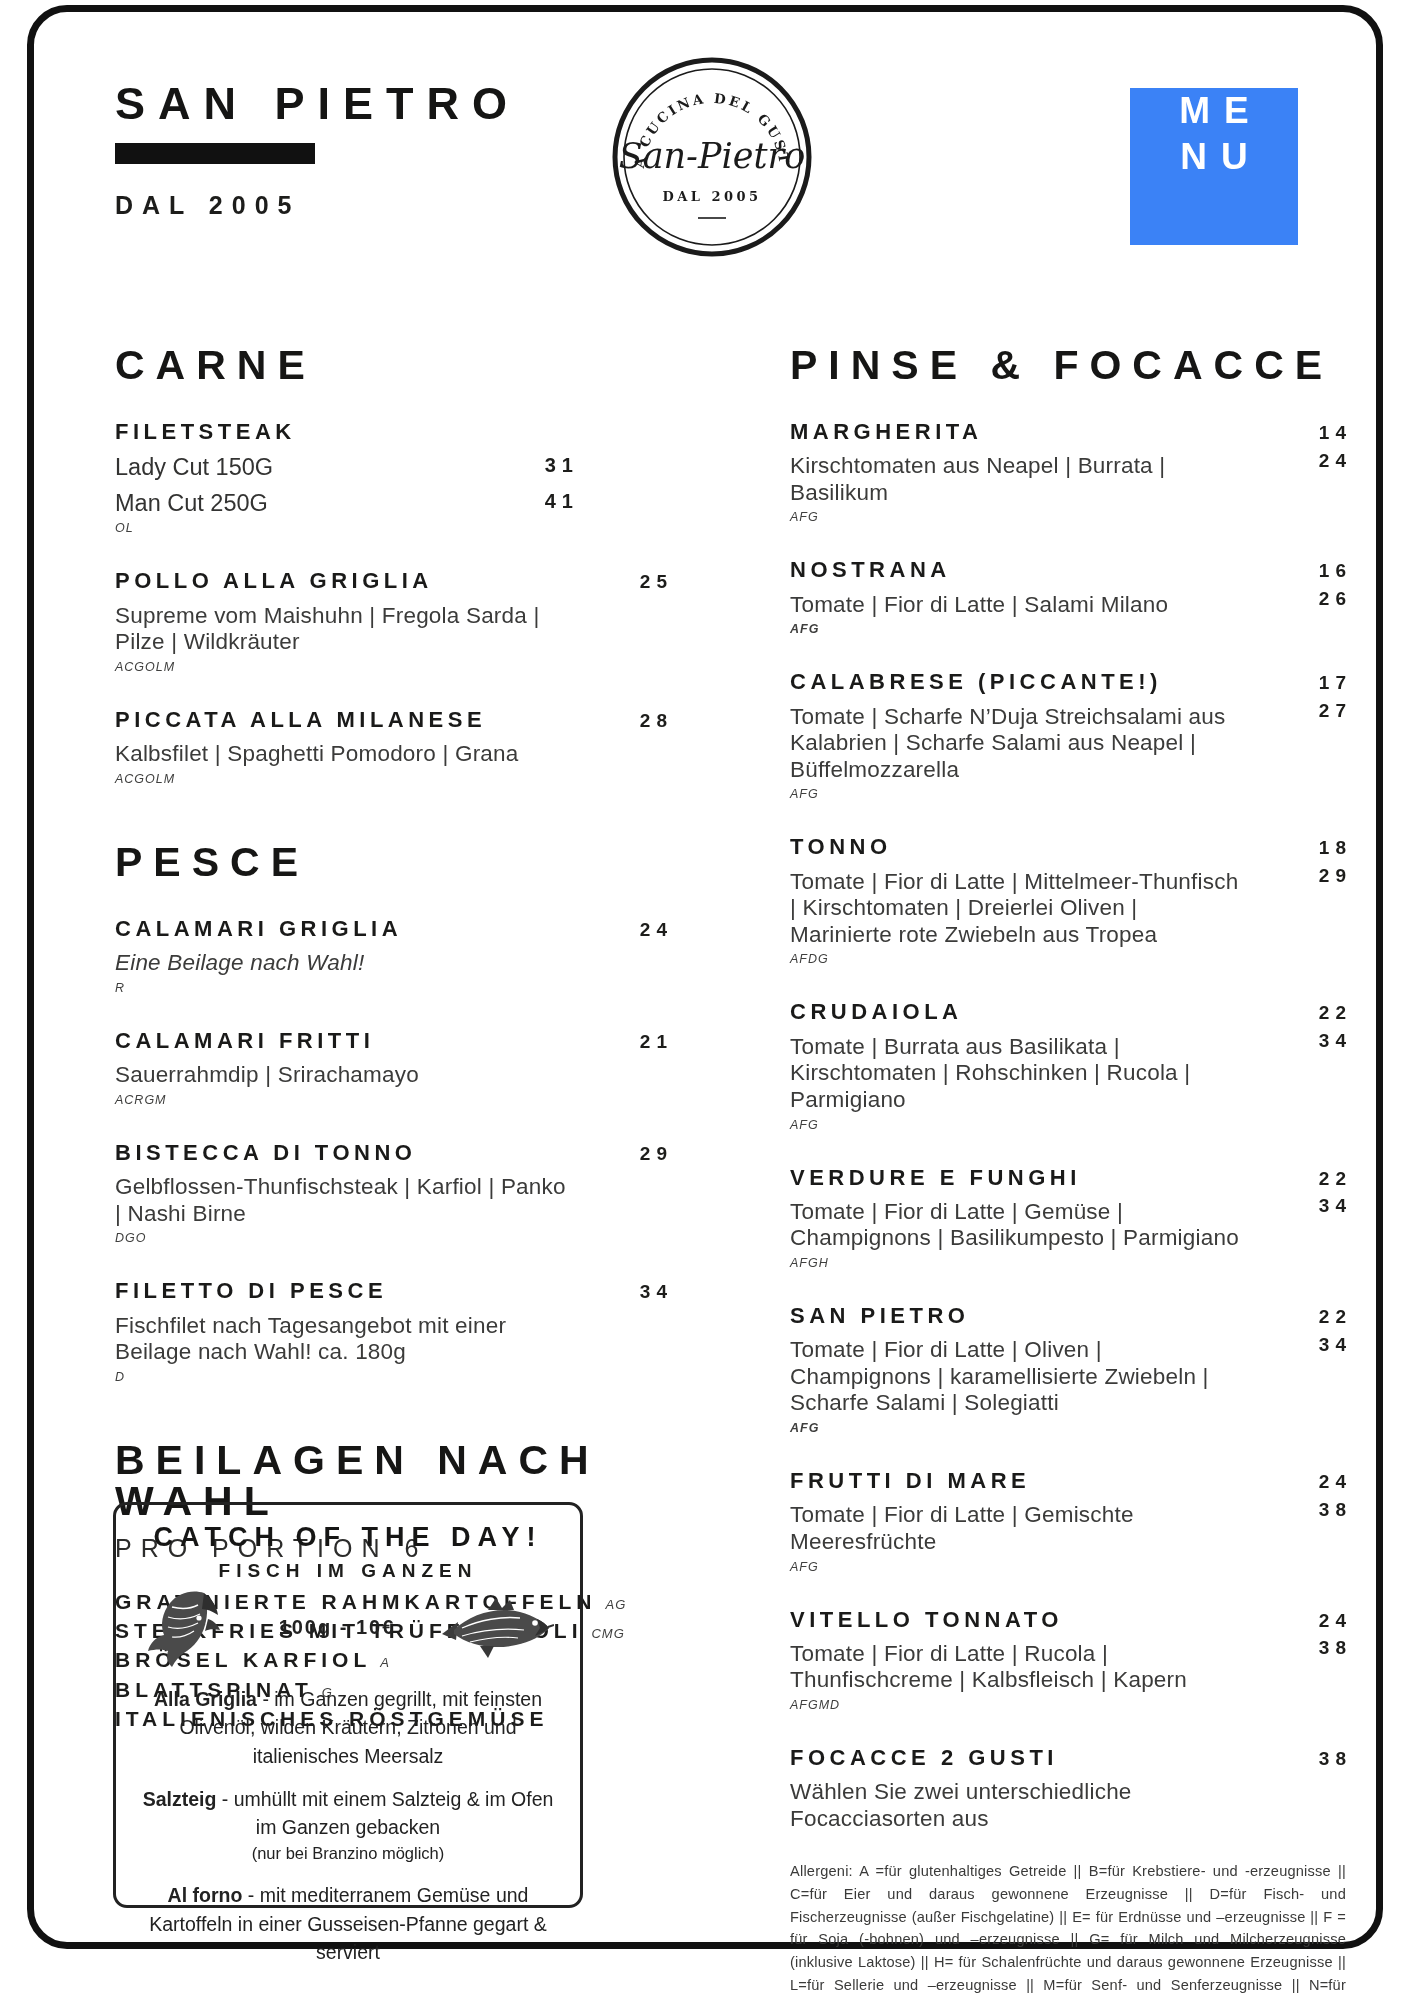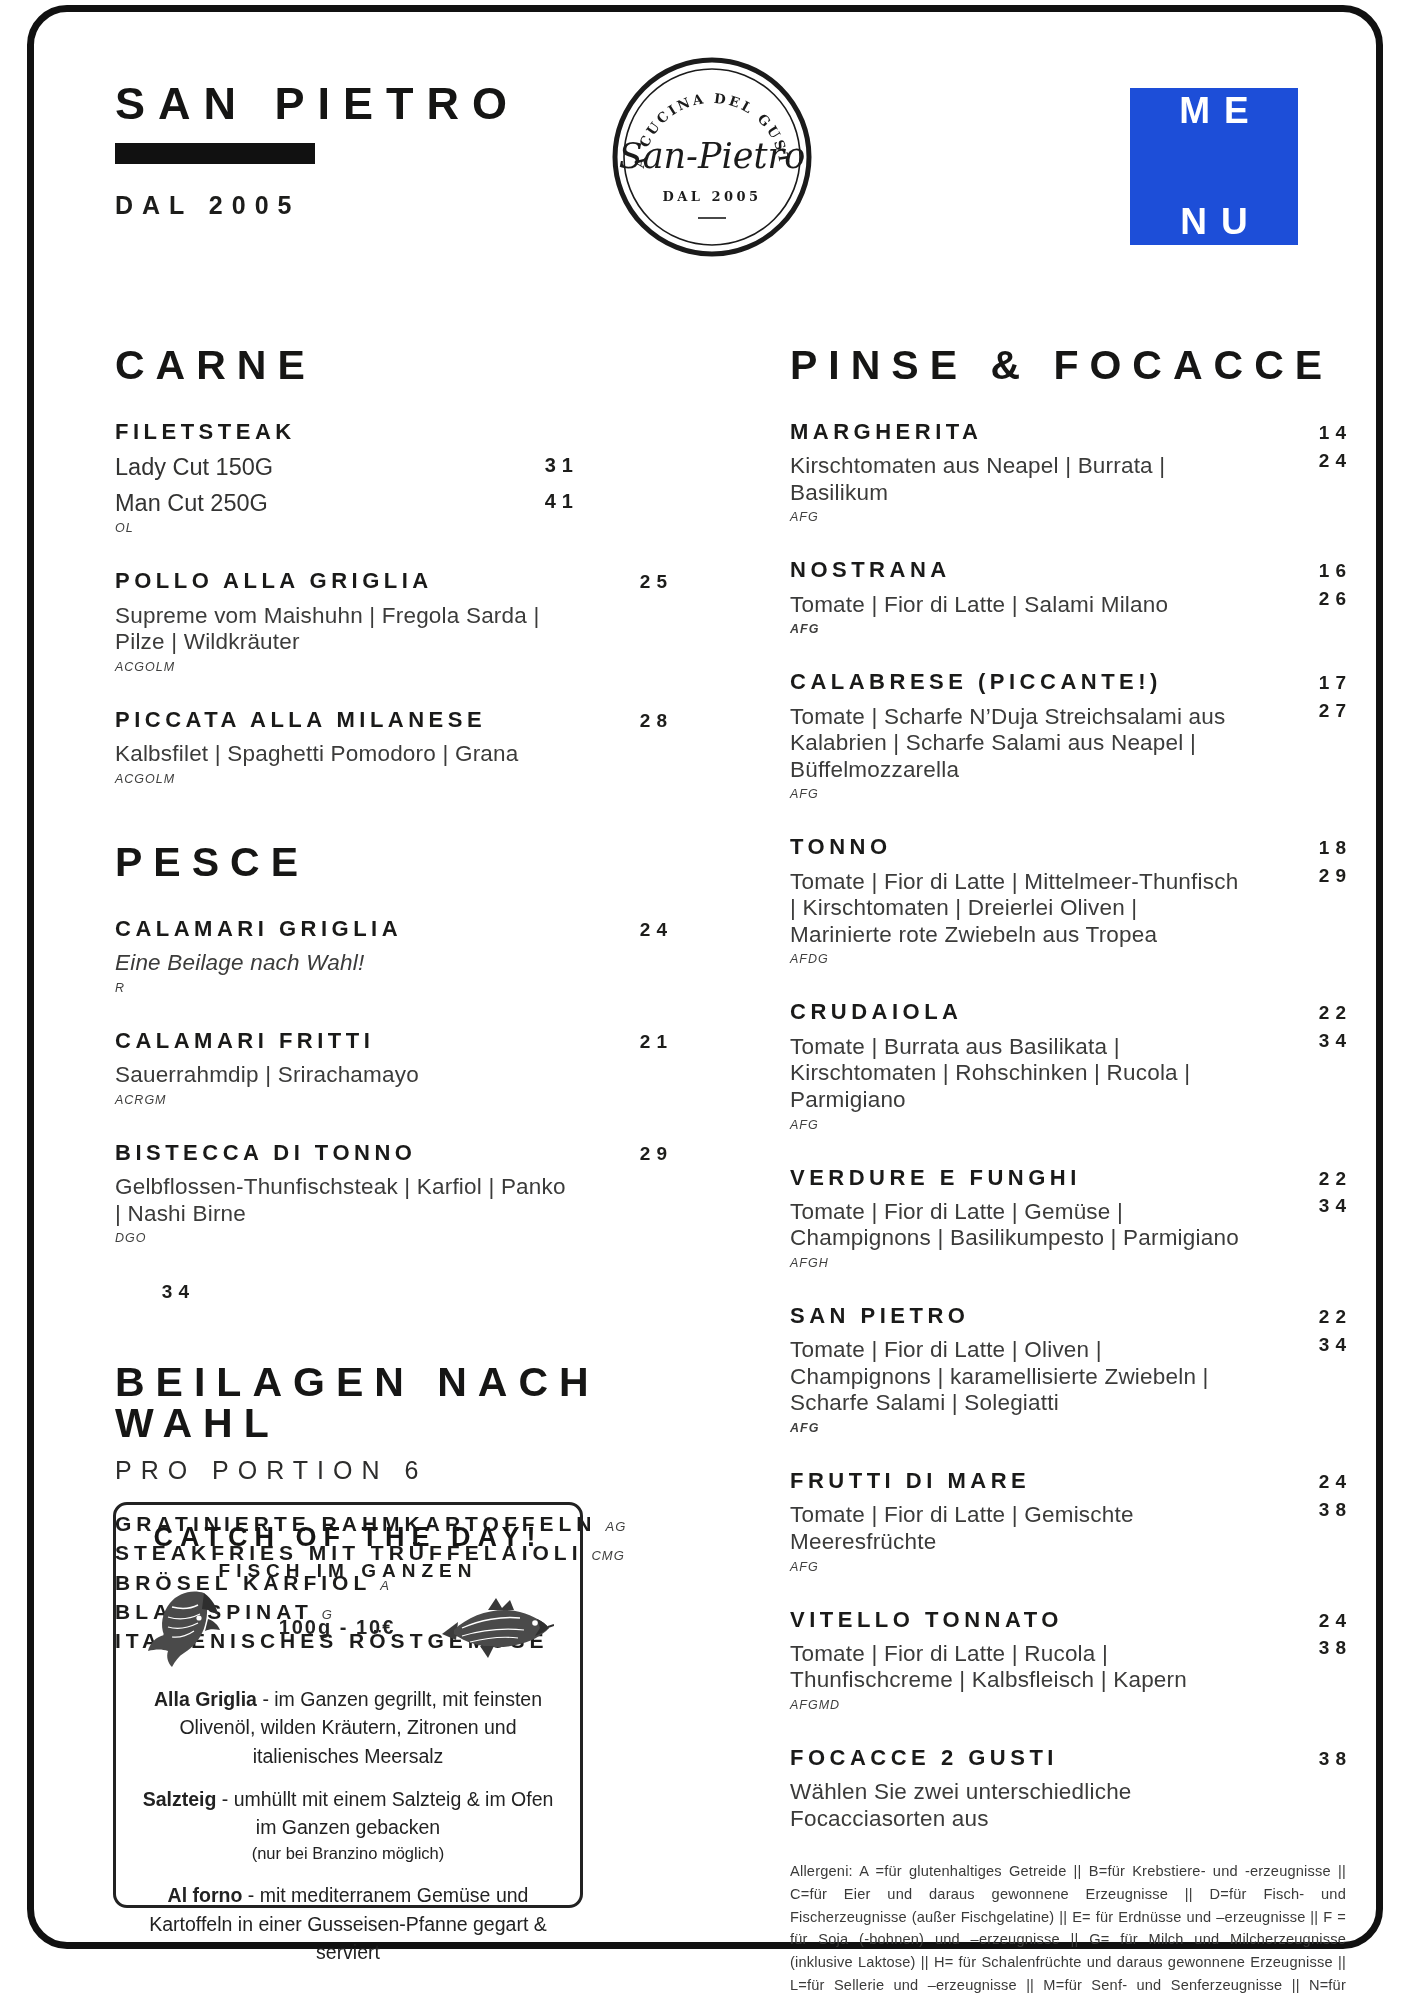--- a/index.html
+++ b/index.html
@@ -13,22 +13,22 @@
     border:7px solid #111;border-radius:40px;box-sizing:border-box;
     background:#fff;
   }
   
   .brand{position:absolute;left:115px;top:78px;}
   .brand h1{margin:0;font-size:45px;font-weight:700;letter-spacing:13px;color:#151514;}
   .brand .bar{width:200px;height:21px;background:#111;margin-top:13px;}
   .brand .dal{margin-top:27px;font-size:25px;font-weight:700;letter-spacing:9px;}
   .logo{position:absolute;left:610px;top:55px;width:204px;height:204px;}
   .menu-box{
-    position:absolute;left:1130px;top:88px;width:168px;height:157px;background:#1d4ed8;
-    color:#fff;display:flex;flex-direction:column;align-items:center;justify-content:space-between;
+    position:absolute;left:1130px;top:88px;width:168px;height:157px;background:#3b82f6;
+    color:#fff;display:flex;flex-direction:column;align-items:center;justify-content:flex-start;
     font-weight:700;font-size:37px;letter-spacing:14px;line-height:1.25;
   }
   .menu-box span{margin-right:-14px;}
   
   .col{position:absolute;top:345px;}
   .col-left{left:115px;width:552px;}
   .col-right{left:790px;width:556px;}
   h2.section{margin:0;font-size:41px;font-weight:700;letter-spacing:11px;line-height:1;color:#161615;}
   .col-left h2.mt{margin-top:56px;}
   .subtitle{margin-top:12px;font-size:25px;font-weight:400;letter-spacing:9px;color:#2c2c2b;}
@@ -179,20 +179,25 @@
       <div class="item-name">BISTECCA DI TONNO</div>
       <div class="item-desc">Gelbflossen-Thunfischsteak | Karfiol | Panko | Nashi Birne</div>
       <div class="item-allerg">DGO</div>
     </div>
     <div class="item-prices">
       <span>29</span>
     </div>
   </div>
 
   <div class="m-item">
+    <div class="item-main">
+      <div class="item-name">FILETTO DI PESCE</div>
+      <div class="item-desc">Fischfilet nach Tagesangebot mit einer Beilage nach Wahl! ca. 180g</div>
+      <div class="item-allerg">D</div>
+    </div>
     <div class="item-prices">
       <span>34</span>
     </div>
   </div>
 </div>
 
   <h2 class="section mt">BEILAGEN NACH WAHL</h2>
   <div class="subtitle">PRO PORTION 6</div>
   <div class="side-list">
   <div class="side-item">

